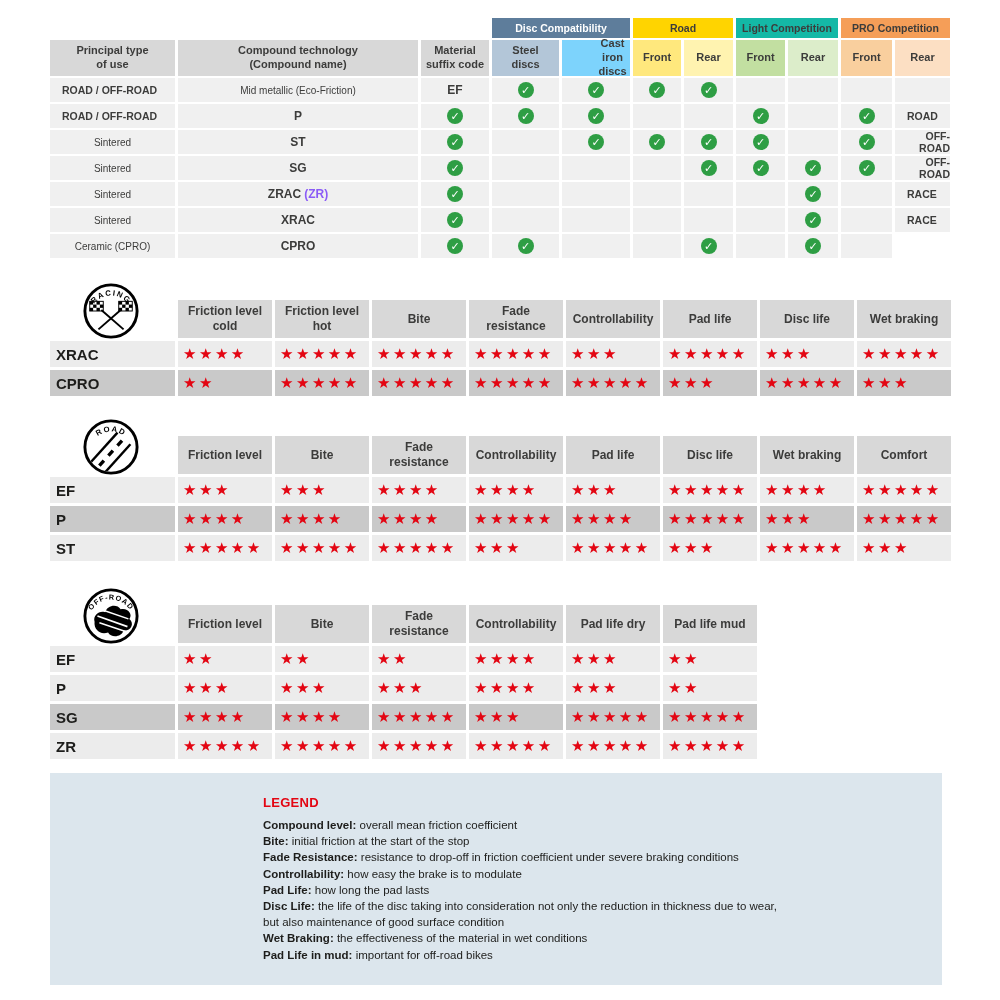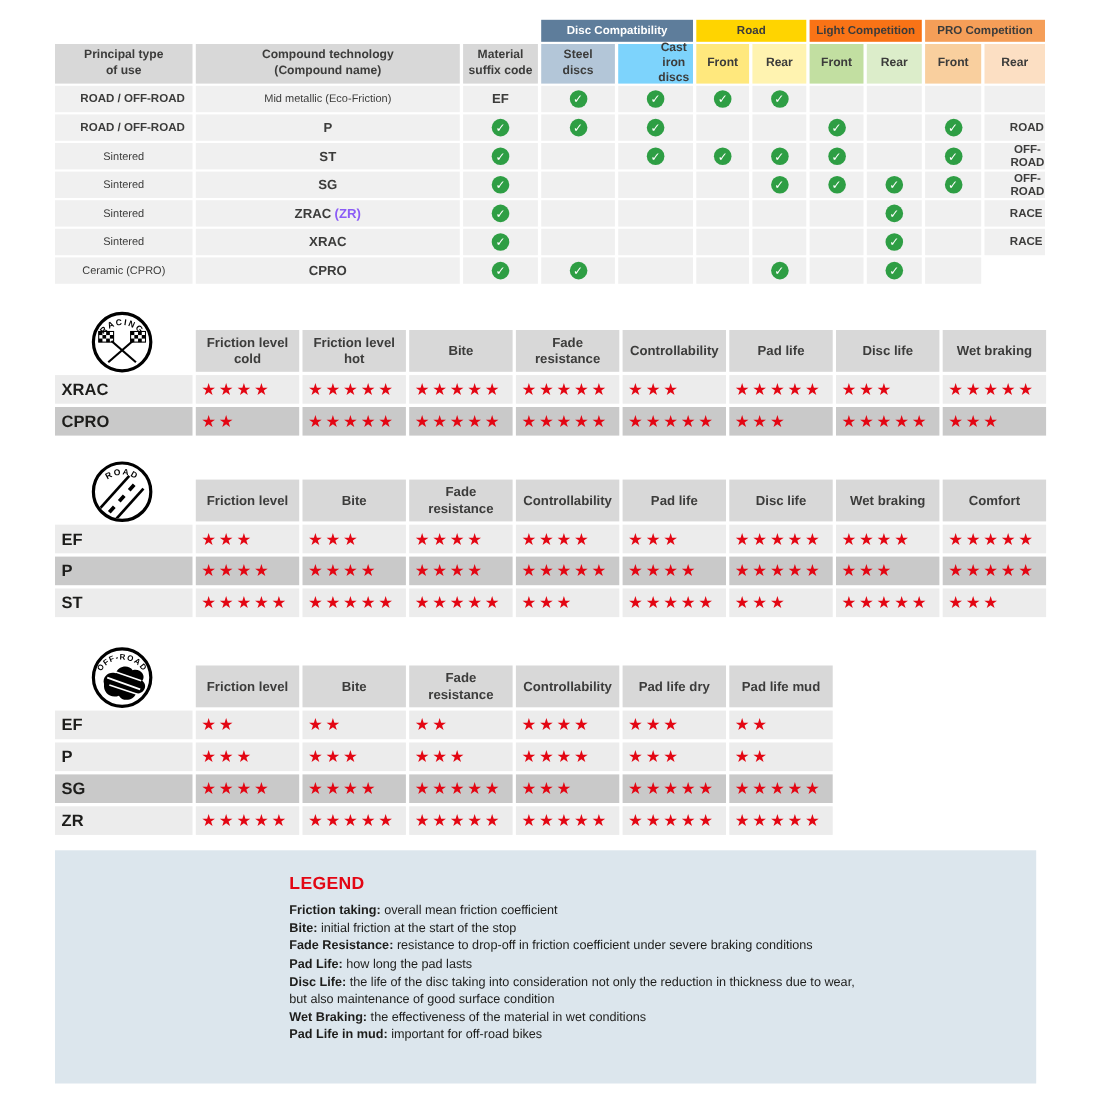--- a/index.html
+++ b/index.html
@@ -7,21 +7,21 @@
   .page{position:relative;width:992px;height:1000px;padding:18px 50px 0 50px;box-sizing:border-box;}
 
   
   .compat{display:grid;grid-template-columns:125px 240px 68px 67px 68px 48px 49px 49px 50px 51px 55px;column-gap:3px;row-gap:2px;}
   .cell{display:flex;align-items:center;justify-content:center;text-align:center;box-sizing:border-box;}
   .gcell{height:20px;font-size:10.5px;font-weight:bold;}
   .spacer3{background:transparent;}
   .hdr{background:var(--header-gray);font-size:11px;font-weight:bold;white-space:pre-line;line-height:1.25;color:#3c3c3b;}
   .compat .hdr{height:36px;}
   .rcell{background:var(--compat-row);height:24px;font-size:11.5px;}
-  .use-cell{justify-content:flex-start;padding-left:23px;font-size:10.5px;font-weight:bold;text-align:center;}
+  .use-cell{justify-content:flex-start;padding-left:12px;font-size:10.5px;font-weight:bold;text-align:right;}
   .comp-cell{font-size:10px;}
   .code-cell{font-size:12px;font-weight:bold;}
   .code-suffix{color:#8b5cf6;font-weight:bold;margin-left:3px;}
   .chk{width:16px;height:16px;border-radius:50%;background:var(--check-green);color:#fff;font-size:11px;font-weight:bold;display:flex;align-items:center;justify-content:center;font-family:"DejaVu Sans",sans-serif;line-height:1;}
 
   
   .section{position:relative;}
   #sec-racing{margin-top:42px;}
   #sec-road{margin-top:40px;}
   #sec-offroad{margin-top:44px;}
@@ -29,34 +29,34 @@
   .rtable{display:grid;column-gap:3px;row-gap:3px;}
   .r-hdr{height:38px;font-size:12px;padding:0 4px;}
   .icon-space{background:transparent;}
   .rlabel{justify-content:flex-start;padding-left:6px;background:var(--row-light);height:26px;font-size:15px;font-weight:bold;color:#1d1d1b;}
   .starcell{justify-content:flex-start;padding-left:5px;background:var(--row-light);height:26px;}
   .dark{background:var(--row-dark);}
   .stars{color:var(--star-red);font-size:15px;letter-spacing:2.5px;font-family:"DejaVu Sans",sans-serif;line-height:1;white-space:nowrap;}
 
   
   .legend{margin-top:14px;background:var(--legend-bg);height:212px;padding:22px 20px 0 213px;box-sizing:border-box;}
-  .legend-title{color:var(--star-red);font-weight:bold;font-size:16px;margin-bottom:7px;letter-spacing:.3px;}
+  .legend-title{color:var(--star-red);font-weight:bold;font-size:13px;margin-bottom:7px;letter-spacing:.3px;}
   .legend-line{font-size:11.5px;line-height:16.2px;color:#1d1d1b;}
   .lterm{font-weight:bold;}
 </style>
 </head>
 <body>
 
 <div class="page">
 
   <div class="compat">
       <div class="gcell spacer3" style="grid-column: span 3;"></div>
       <div class="cell gcell" style="background: rgb(94, 125, 155); color: rgb(255, 255, 255); grid-column: span 2;">Disc Compatibility</div>
       <div class="cell gcell" style="background: rgb(255, 212, 0); color: rgb(60, 60, 59); grid-column: span 2;">Road</div>
-      <div class="cell gcell" style="background: #f97316; color: rgb(60, 60, 59); grid-column: span 2;">Light Competition</div>
+      <div class="cell gcell" style="background: #14b8a6; color: rgb(60, 60, 59); grid-column: span 2;">Light Competition</div>
       <div class="cell gcell" style="background: rgb(245, 158, 88); color: rgb(60, 60, 59); grid-column: span 2;">PRO Competition</div>
       <div class="cell hdr">Principal type
 of use</div>
       <div class="cell hdr">Compound technology
 (Compound name)</div>
       <div class="cell hdr">Material
 suffix code</div>
       <div class="cell hdr" style="background: rgb(179, 198, 216);">Steel
 discs</div>
       <div class="cell hdr" style="background: #7dd3fc; padding-left: 33px;">Cast iron
@@ -527,23 +527,24 @@
         </div>
         <div class="cell starcell">
           <span class="stars">★★★★★</span>
         </div>
       </div>
   </div>
 
   <div class="legend">
     <div class="legend-title">LEGEND</div>
     <div class="legend-items">
-        <div class="legend-line"><span class="lterm">Friction taking: </span><span class="ldesc">overall mean friction coefficient</span></div>
+        <div class="legend-line"><span class="lterm">Compound level: </span><span class="ldesc">overall mean friction coefficient</span></div>
         <div class="legend-line"><span class="lterm">Bite: </span><span class="ldesc">initial friction at the start of the stop</span></div>
         <div class="legend-line"><span class="lterm">Fade Resistance: </span><span class="ldesc">resistance to drop-off in friction coefficient under severe braking conditions</span></div>
+        <div class="legend-line"><span class="lterm">Controllability: </span><span class="ldesc">how easy the brake is to modulate</span></div>
         <div class="legend-line"><span class="lterm">Pad Life: </span><span class="ldesc">how long the pad lasts</span></div>
         <div class="legend-line"><span class="lterm">Disc Life: </span><span class="ldesc">the life of the disc taking into consideration not only the reduction in thickness due to wear,</span></div>
         <div class="legend-line"><span class="ldesc">but also maintenance of good surface condition</span></div>
         <div class="legend-line"><span class="lterm">Wet Braking: </span><span class="ldesc">the effectiveness of the material in wet conditions</span></div>
         <div class="legend-line"><span class="lterm">Pad Life in mud: </span><span class="ldesc">important for off-road bikes</span></div>
       </div>
   </div>
 
 </div>
 

